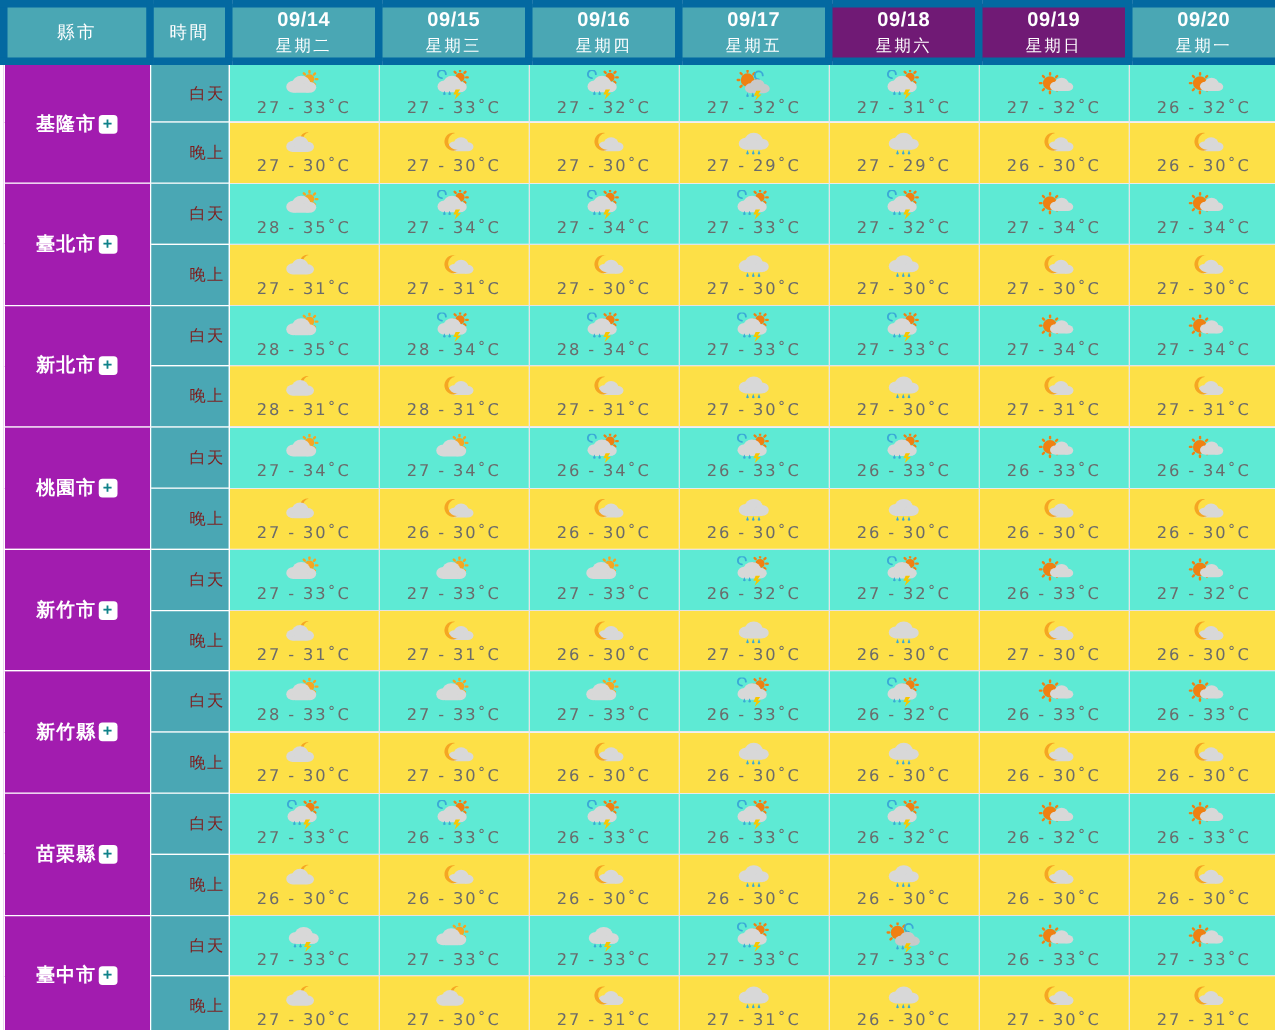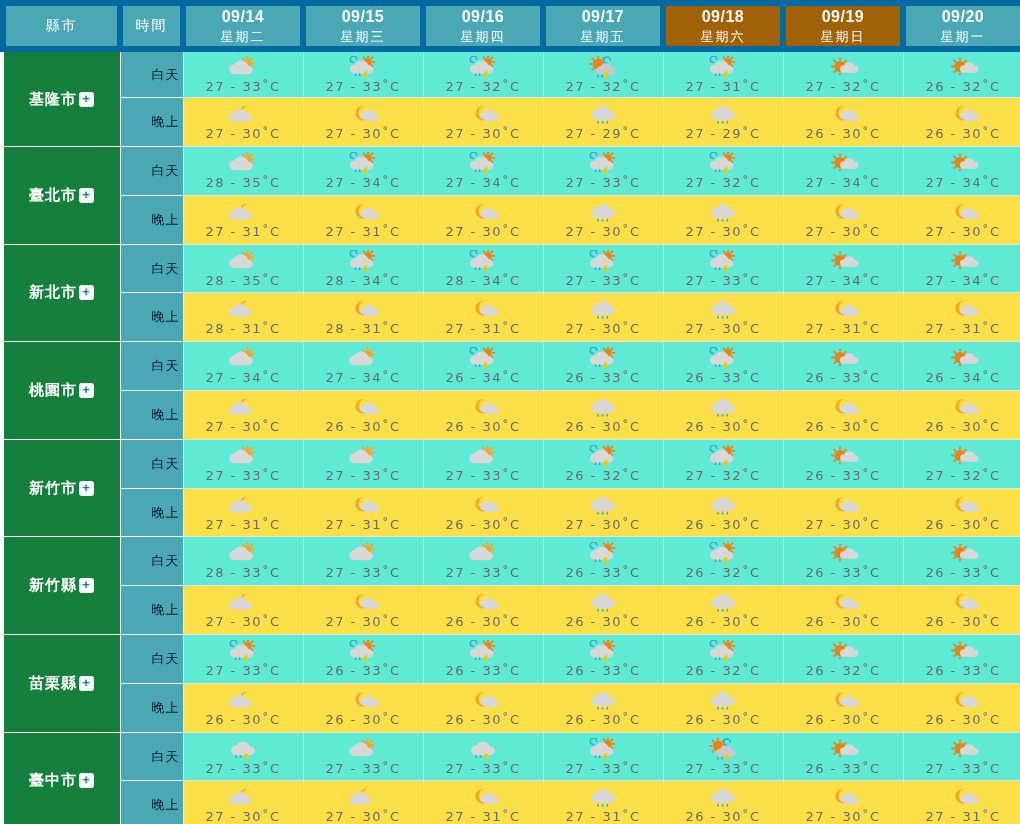--- a/index.html
+++ b/index.html
@@ -32,38 +32,38 @@
     padding: 0;
     height: 46px;
     vertical-align: middle;
     font-weight: normal;
   }
   thead th.corner {
     font-size: 14px;
     letter-spacing: 2px;
   }
   thead th.day { line-height: 1.35; }
-  thead th.day.weekend { background: #a16207; margin-left: 20px; }
+  thead th.day.weekend { background: #701a75; margin-left: 20px; }
   .d-date {
     display: block;
     font-size: 16px;
     font-weight: bold;
     letter-spacing: 0.5px;
   }
   .d-week {
     display: block;
     font-size: 13px;
     letter-spacing: 2px;
   }
 
   
   td { padding: 0; border: 1px solid #ffffff; }
 
   td.city {
-    background: #15803d;
+    background: #a21caf;
     color: #ffffff;
     text-align: center;
     vertical-align: middle;
     font-size: 15px;
     letter-spacing: 1px;
     font-weight: bold;
     border-color: #ffffff;
   }
   .plus-badge {
     display: inline-block;
@@ -75,21 +75,21 @@
     line-height: 14px;
     font-size: 13px;
     font-weight: bold;
     text-align: center;
     margin-left: 2px;
     vertical-align: 1px;
   }
 
   td.time {
     background: #4aa7b4;
-    color: #0f172a;
+    color: #7f1d1d;
     text-align: center;
     vertical-align: middle;
     font-size: 13px;
     letter-spacing: 1px;
     padding-left: 28px;
   }
 
   td.cell {
     height: 48.8px;
     text-align: center;

